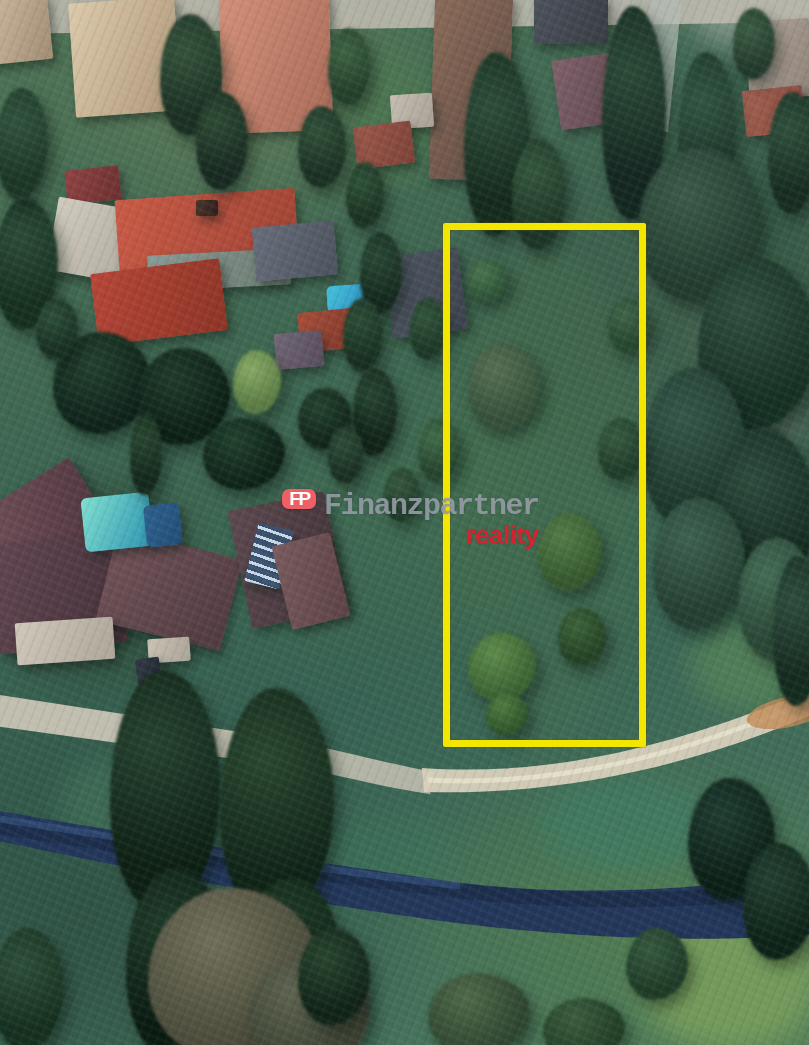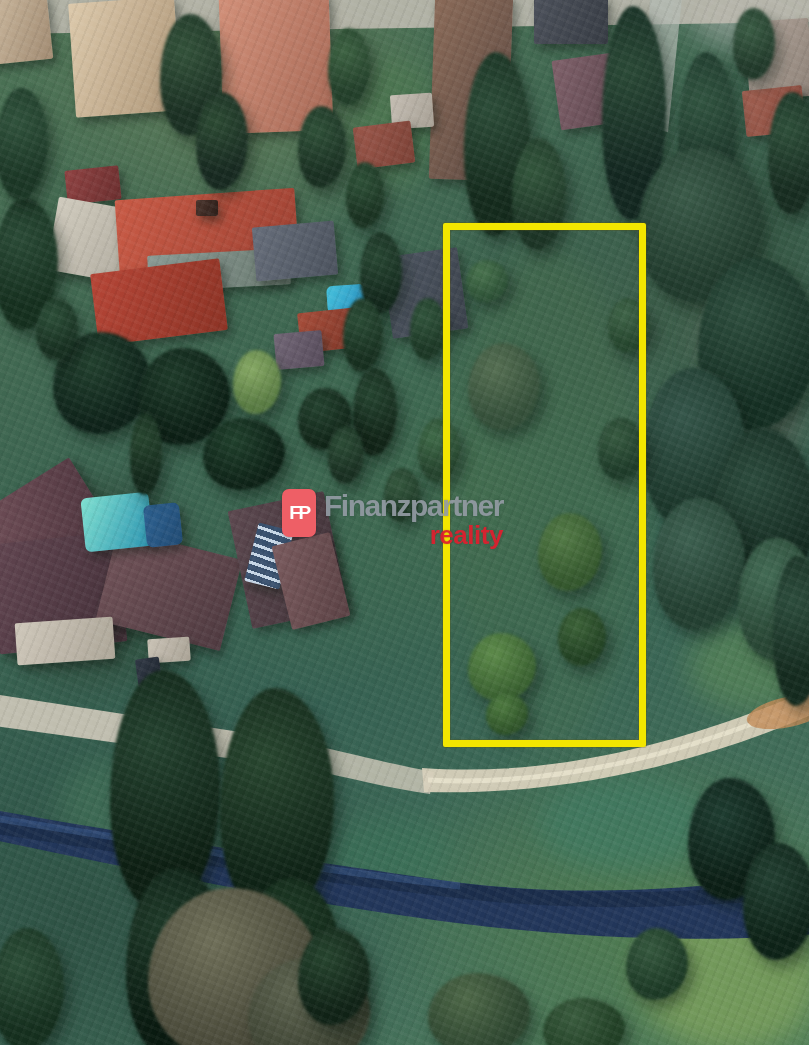--- a/index.html
+++ b/index.html
@@ -35,21 +35,21 @@
   .plot-outline{
     position:absolute;z-index:8;box-sizing:border-box;
     border-style:solid;border-radius:2px;
     box-shadow:0 0 0 1px rgba(90,80,0,.25), inset 0 0 0 1px rgba(90,80,0,.25);
   }
   .watermark{
     position:absolute;left:282px;top:489px;z-index:9;
     display:flex;align-items:flex-start;
   }
   .wm-logo{
-    width:34px;height:48px;border-radius:7px;
+    width:34px;height:20px;border-radius:7px;
     display:flex;align-items:center;justify-content:center;
     font-weight:700;font-size:19px;letter-spacing:-2.5px;
     box-shadow:0 1px 3px rgba(0,0,0,.25);
   }
   .wm-text{display:flex;flex-direction:column;margin-left:8px;margin-top:2px;}
   .wm-brand{
     font-weight:700;font-size:30px;line-height:1;letter-spacing:-1.5px;
     text-shadow:0 0 2px rgba(20,30,25,.25);
   }
   .wm-sub{
@@ -187,17 +187,17 @@
 
   <div class="grain"></div>
 
   <div class="plot-outline" style="left: 443px; top: 223px; width: 203px; height: 524px; border-width: 7px; border-color: rgb(243, 230, 0);"></div>
 
   <div class="watermark">
     <div class="wm-logo" style="background: rgb(238, 95, 102); color: rgb(255, 255, 255);">
       <span>FP</span>
     </div>
     <div class="wm-text">
-      <div class="wm-brand" style="color: rgba(150, 157, 166, 0.9);">Finanzpartner</div>
+      <div class="wm-brand" style="color: rgba(150, 157, 166, 0.9); font-family: Liberation Mono, monospace;">Finanzpartner</div>
       <div class="wm-sub" style="color: rgba(224, 31, 46, 0.93);">reality</div>
     </div>
   </div>
 </div>
 
 </body></html>

